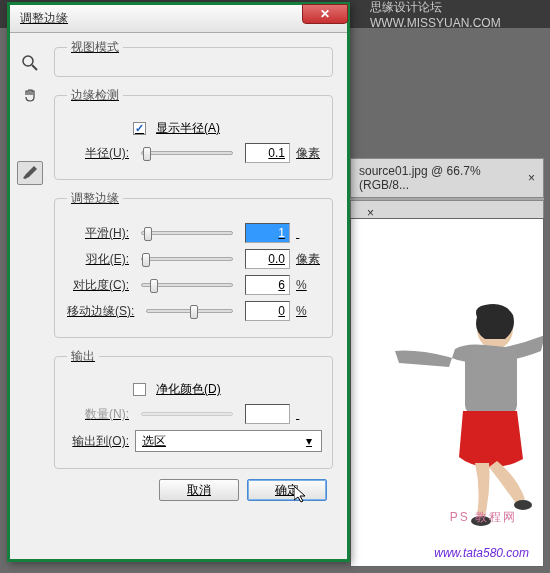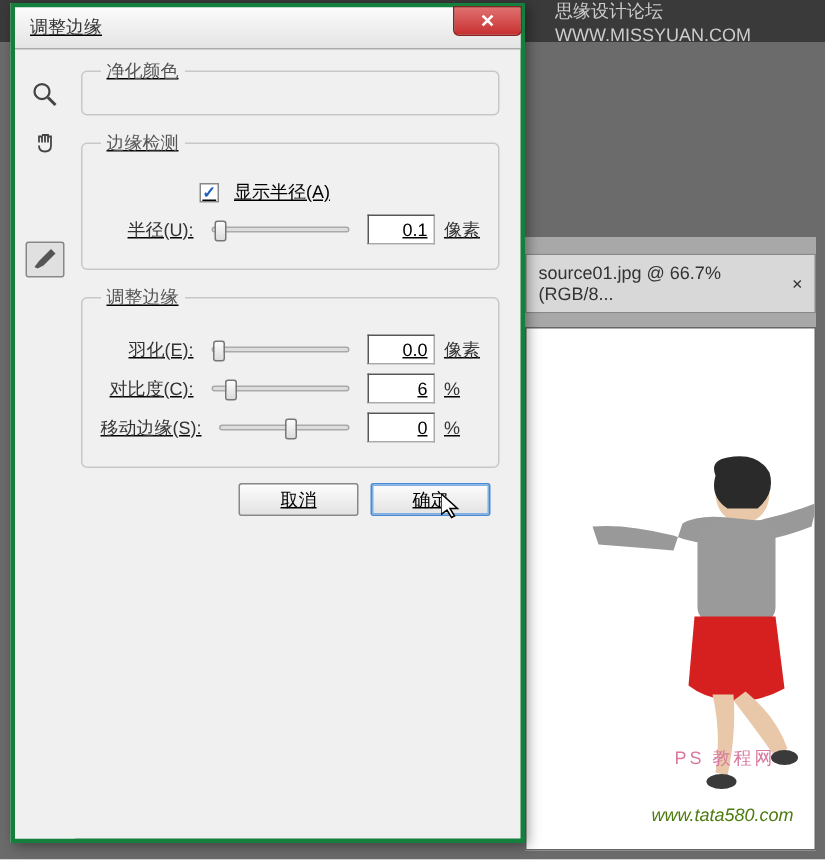--- a/index.html
+++ b/index.html
@@ -1,21 +1,21 @@
 <!DOCTYPE html>
 <html><head>
 <meta charset="utf-8">
 <style>
 * { margin: 0; padding: 0; box-sizing: border-box; font-family: "Microsoft YaHei", "SimSun", Tahoma, sans-serif; font-size: 12px; }
 body { background: #fff; width: 550px; height: 573px; overflow: hidden; position: relative; }
 
 .bg-header { position: absolute; top: 0; left: 0; right: 0; height: 28px; background: #3a3a3a; color: #ccc; display: flex; align-items: center; padding-left: 370px; }
 .bg-workspace { position: absolute; top: 28px; left: 0; right: 0; bottom: 0; background: #6b6b6b; }
 .bg-tabs { position: absolute; top: 158px; left: 350px; right: 6px; background: #a8a8a8; }
-.bg-tab { background: #d8d8d8; color: #333; padding: 5px 8px; border: 1px solid #888; margin-bottom: 2px; display: flex; align-items: center; justify-content: space-between; margin-top: 11px; }
+.bg-tab { background: #d8d8d8; color: #333; padding: 5px 8px; border: 1px solid #888; margin-bottom: 2px; display: flex; align-items: center; justify-content: space-between; }
 .bg-tab .x { color: #333; margin-left: 8px; }
 .bg-canvas { position: absolute; top: 218px; left: 350px; right: 6px; bottom: 6px; background: #fff; border: 1px solid #666; overflow: hidden; }
 
 .dialog { position: absolute; top: 2px; left: 7px; width: 343px; height: 560px; background: #f0f0f0; border: 3px solid #15803d; box-shadow: 2px 2px 8px rgba(0,0,0,0.4); text-decoration: underline; }
 .titlebar { height: 28px; background: linear-gradient(#fbfbfb, #e4e4e4); border-bottom: 1px solid #aaa; display: flex; align-items: center; padding: 0 0 0 10px; position: relative; }
 .titlebar .title { color: #333; }
 .close-btn { position: absolute; top: -1px; right: -1px; width: 46px; height: 20px; background: linear-gradient(#e07070, #c83030); border: 1px solid #8a2020; border-radius: 0 0 4px 4px; color: #fff; display: flex; align-items: center; justify-content: center; font-weight: bold; }
 
 .body-area { display: flex; height: calc(100% - 28px); }
 .toolcol { width: 40px; background: #f0f0f0; padding-top: 18px; display: flex; flex-direction: column; align-items: center; gap: 8px; }
@@ -38,22 +38,22 @@
 .num.sel { background: #3399ff; color: #fff; }
 .unit { min-width: 26px; color: #333; }
 .sel-dd { flex: 1; height: 22px; border: 1px solid #888; background: #fff; display: flex; align-items: center; justify-content: space-between; padding: 0 4px 0 6px; }
 .sel-dd .arr { width: 16px; text-align: center; }
 .dis { color: #999; }
 
 .btns { display: flex; justify-content: flex-end; gap: 8px; padding-right: 6px; }
 .btn { width: 80px; height: 22px; border: 1px solid #888; background: linear-gradient(#fdfdfd, #e2e2e2); display: flex; align-items: center; justify-content: center; border-radius: 2px; }
 .btn.def { border: 1px solid #4a8ad4; box-shadow: 0 0 0 1px #7db0e4 inset; }
 
-.wm1 { position: absolute; right: 26px; bottom: 52px; color: #d87aa0; letter-spacing: 2px; }
-.wm2 { position: absolute; right: 14px; bottom: 16px; color: #4d7c0f; font-style: italic; }
+.wm1 { position: absolute; right: 26px; bottom: 40px; color: #d87aa0; letter-spacing: 2px; }
+.wm2 { position: absolute; right: 14px; bottom: 6px; color: #6d28d9; font-style: italic; }
 .person { position: absolute; left: 34px; top: 80px; }
 .cursor { position: absolute; width: 14px; height: 18px; pointer-events: none; }
 </style>
 </head>
 <body>
 
 <div class="bg-header">
   <span>思缘设计论坛  WWW.MISSYUAN.COM</span>
 </div>
 <div class="bg-workspace"></div>
@@ -106,21 +106,21 @@
       <div class="tool-icon sel">
         <svg width="18" height="16">
             <path d="M2 13 L5 9 L13 1 L16 4 L8 12 L4 14 Z" fill="#555"></path>
           </svg>
       </div>
     </div>
 
     <div class="maincol">
 
       <fieldset>
-        <legend>净化颜色</legend>
+        <legend>视图模式</legend>
       </fieldset>
 
       <fieldset>
         <legend>边缘检测</legend>
         <div class="row" style="padding-left:66px">
           <span class="cb on"></span>
           <span>显示半径(A)</span>
         </div>
         <div class="row">
           <span class="lbl">半径(U):</span>
@@ -128,20 +128,28 @@
               <div class="handle" style="left:1px"></div>
             </div>
           <div class="num">0.1</div>
           <span class="unit">像素</span>
         </div>
       </fieldset>
 
       <fieldset>
         <legend>调整边缘</legend>
         <div class="row">
+          <span class="lbl">平滑(H):</span>
+          <div class="slider">
+              <div class="handle" style="left:2px"></div>
+            </div>
+          <div class="num sel">1</div>
+          <span class="unit">&nbsp;</span>
+        </div>
+        <div class="row">
           <span class="lbl">羽化(E):</span>
           <div class="slider">
               <div class="handle" style="left:0"></div>
             </div>
           <div class="num">0.0</div>
           <span class="unit">像素</span>
         </div>
         <div class="row">
           <span class="lbl">对比度(C):</span>
           <div class="slider">
@@ -153,20 +161,40 @@
         <div class="row">
           <span class="lbl">移动边缘(S):</span>
           <div class="slider">
               <div class="handle" style="left:50%"></div>
             </div>
           <div class="num">0</div>
           <span class="unit">%</span>
         </div>
       </fieldset>
 
+      <fieldset>
+        <legend>输出</legend>
+        <div class="row" style="padding-left:66px">
+          <span class="cb"></span>
+          <span>净化颜色(D)</span>
+        </div>
+        <div class="row">
+          <span class="lbl dis">数量(N):</span>
+          <div class="slider" style="opacity:.5"></div>
+          <div class="num" style="color:#aaa"></div>
+          <span class="unit">&nbsp;</span>
+        </div>
+        <div class="row">
+          <span class="lbl">输出到(O):</span>
+          <div class="sel-dd">
+            <span>选区</span>
+            <span class="arr">▾</span>
+          </div>
+        </div>
+      </fieldset>
 
 
       <div class="btns">
         <div class="btn">
           <span>取消</span>
         </div>
         <div class="btn def" style="position:relative">
           <span>确定</span>
           <svg class="cursor" style="left:46px;top:6px">
               <path d="M0 0 L0 14 L4 11 L7 16 L9 15 L6 10 L11 10 Z" fill="#fff" stroke="#000" stroke-width="1"></path>

